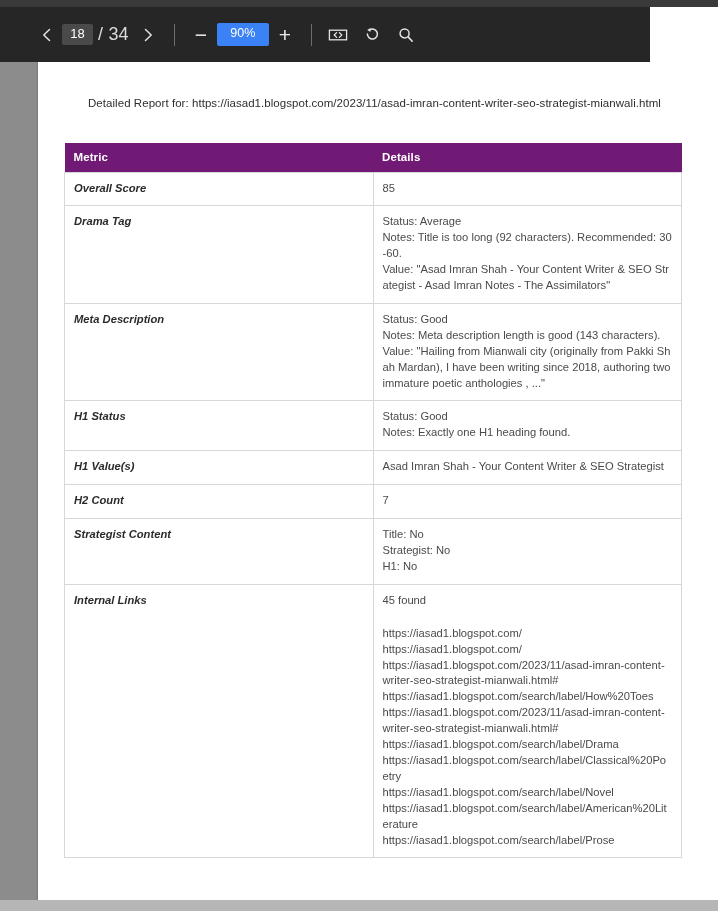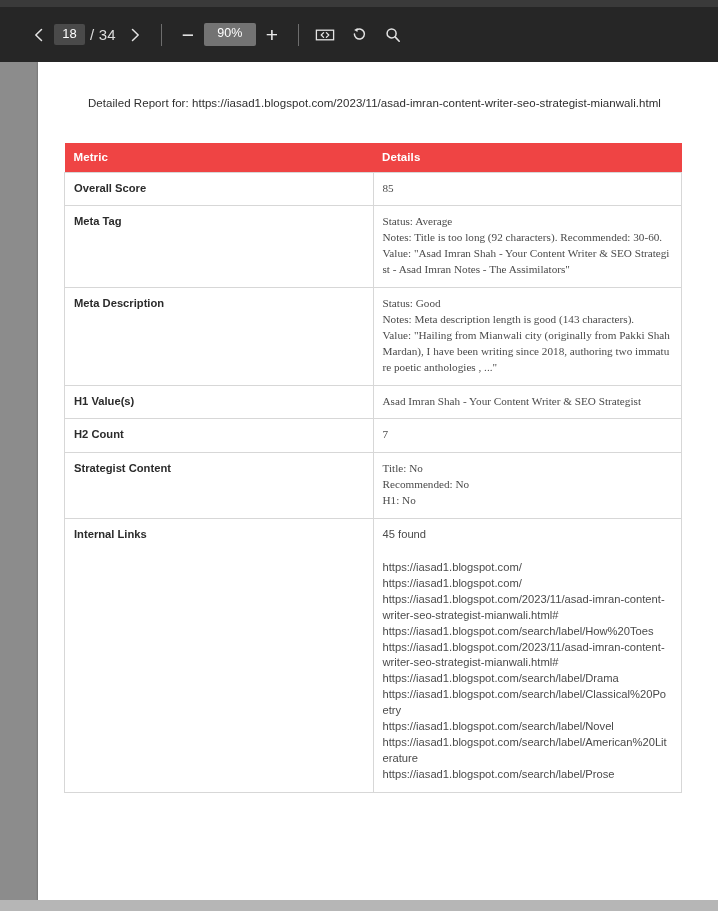--- a/index.html
+++ b/index.html
@@ -21,26 +21,26 @@
     top: 0; left: 0;
     width: 718px;
     height: 7px;
     background: #3a3a3a;
   }
 
   
   #toolbar {
     position: absolute;
     top: 7px; left: 0;
-    width: 718px;
+    width: 650px;
     height: 55px;
     background: #262626;
     display: flex;
     align-items: center;
-    padding-left: 26px;
+    padding-left: 34px;
     box-sizing: border-box;
     color: #e8e8e8;
     user-select: none;
   }
   .tb-btn {
     display: flex;
     align-items: center;
     justify-content: center;
     width: 26px;
     height: 26px;
@@ -55,34 +55,34 @@
     font-size: 13px;
     padding: 3px 7px 4px 7px;
     border-radius: 2px;
     min-width: 17px;
     text-align: center;
     margin: 0 2px;
     line-height: 1.05;
     cursor: text;
   }
   .page-total {
-    font-size: 15px;
+    font-size: 18px;
     color: #dcdcdc;
     margin: 0 6px 0 3px;
     letter-spacing: .2px;
   }
   .tb-sep {
     width: 1px;
     height: 22px;
     background: #6d6d6d;
     margin: 0 13px;
     flex: none;
   }
   .zoom-box {
-    background: #737373;
+    background: #3b82f6;
     color: #ffffff;
     font-size: 12.5px;
     padding: 4px 9px 5px 9px;
     border-radius: 2px;
     margin: 0 3px;
     line-height: 1.05;
     cursor: text;
     min-width: 34px;
     text-align: center;
   }
@@ -126,47 +126,48 @@
   }
 
   
   table#report-table {
     border-collapse: collapse;
     width: 618px;
     table-layout: fixed;
     font-size: 11.2px;
   }
   #report-table th {
-    background: #ef4444;
+    background: #701a75;
     color: #ffffff;
     text-align: left;
     font-weight: bold;
     font-size: 11.5px;
     padding: 8px 9px 9px 9px;
     border: none;
     letter-spacing: .1px;
   }
   #report-table td {
     border: 1px solid #d7d7d7;
     padding: 8px 9px 9px 9px;
     vertical-align: top;
     color: #3b3b3b;
     line-height: 1.42;
   }
   #report-table td.metric-cell {
     width: 173px;
     font-weight: bold;
     color: #2b2b2b;
     white-space: nowrap;
+    font-style: italic;
   }
   #report-table td.detail-cell {
     color: #4a4a4a;
     word-break: break-all;
   }
-  .detail-line { display: block; font-family: Liberation Serif, serif; }
+  .detail-line { display: block; }
   .links-count { display: block; margin-bottom: 17px; }
   .link-line {
     display: block;
     line-height: 1.42;
     word-break: break-all;
   }
 
   
   #hscrollbar {
     position: absolute;
@@ -263,52 +264,59 @@
           </tr>
         </thead>
         <tbody id="report-body">
             <tr>
               <td class="metric-cell">Overall Score</td>
               <td class="detail-cell">
                 <span class="detail-line">85</span>
               </td>
             </tr>
             <tr>
-              <td class="metric-cell">Meta Tag</td>
+              <td class="metric-cell">Drama Tag</td>
               <td class="detail-cell">
                 <span class="detail-line">Status: Average</span>
                 <span class="detail-line">Notes: Title is too long (92 characters). Recommended: 30-60.</span>
                 <span class="detail-line">Value: "Asad Imran Shah - Your Content Writer &amp; SEO Strategist - Asad Imran Notes - The Assimilators"</span>
               </td>
             </tr>
             <tr>
               <td class="metric-cell">Meta Description</td>
               <td class="detail-cell">
                 <span class="detail-line">Status: Good</span>
                 <span class="detail-line">Notes: Meta description length is good (143 characters).</span>
                 <span class="detail-line">Value: "Hailing from Mianwali city (originally from Pakki Shah Mardan), I have been writing since 2018, authoring two immature poetic anthologies , ..."</span>
               </td>
             </tr>
             <tr>
+              <td class="metric-cell">H1 Status</td>
+              <td class="detail-cell">
+                <span class="detail-line">Status: Good</span>
+                <span class="detail-line">Notes: Exactly one H1 heading found.</span>
+              </td>
+            </tr>
+            <tr>
               <td class="metric-cell">H1 Value(s)</td>
               <td class="detail-cell">
                 <span class="detail-line">Asad Imran Shah - Your Content Writer &amp; SEO Strategist</span>
               </td>
             </tr>
             <tr>
               <td class="metric-cell">H2 Count</td>
               <td class="detail-cell">
                 <span class="detail-line">7</span>
               </td>
             </tr>
             <tr>
               <td class="metric-cell">Strategist Content</td>
               <td class="detail-cell">
                 <span class="detail-line">Title: No</span>
-                <span class="detail-line">Recommended: No</span>
+                <span class="detail-line">Strategist: No</span>
                 <span class="detail-line">H1: No</span>
               </td>
             </tr>
             <tr>
               <td class="metric-cell">Internal Links</td>
               <td class="detail-cell">
                 <span class="links-count">45 found</span>
                 <span class="link-line">https://iasad1.blogspot.com/</span>
                 <span class="link-line">https://iasad1.blogspot.com/</span>
                 <span class="link-line">https://iasad1.blogspot.com/2023/11/asad-imran-content-writer-seo-strategist-mianwali.html#</span>

